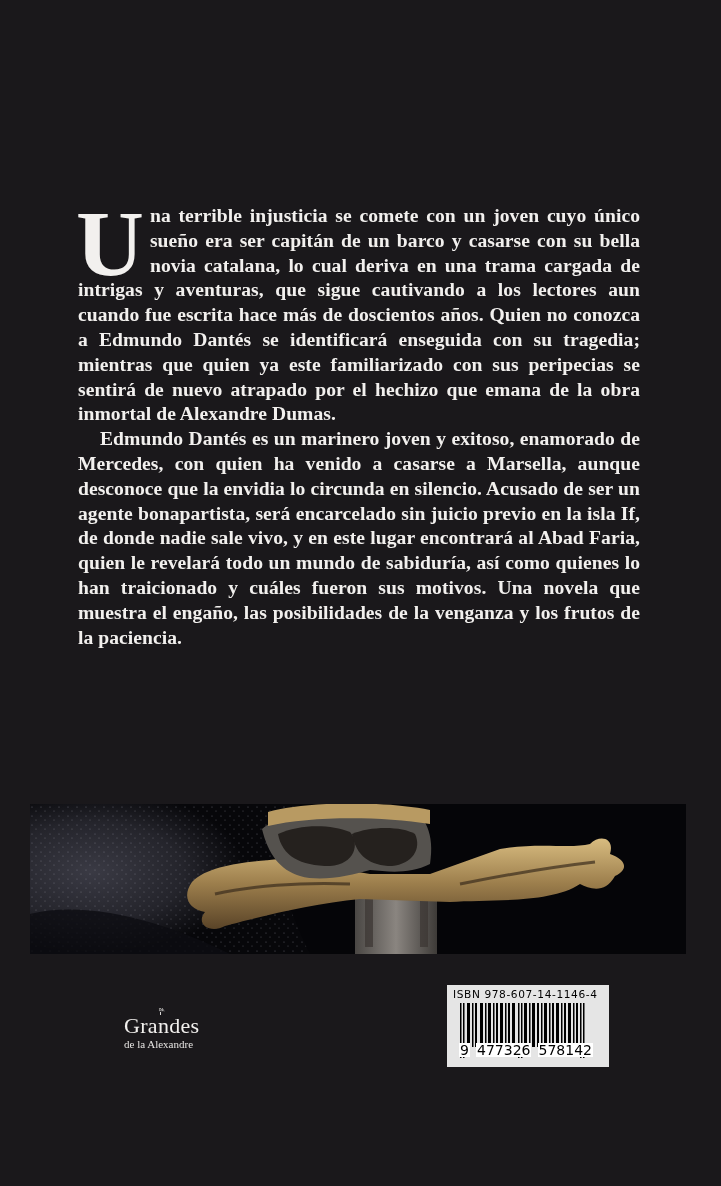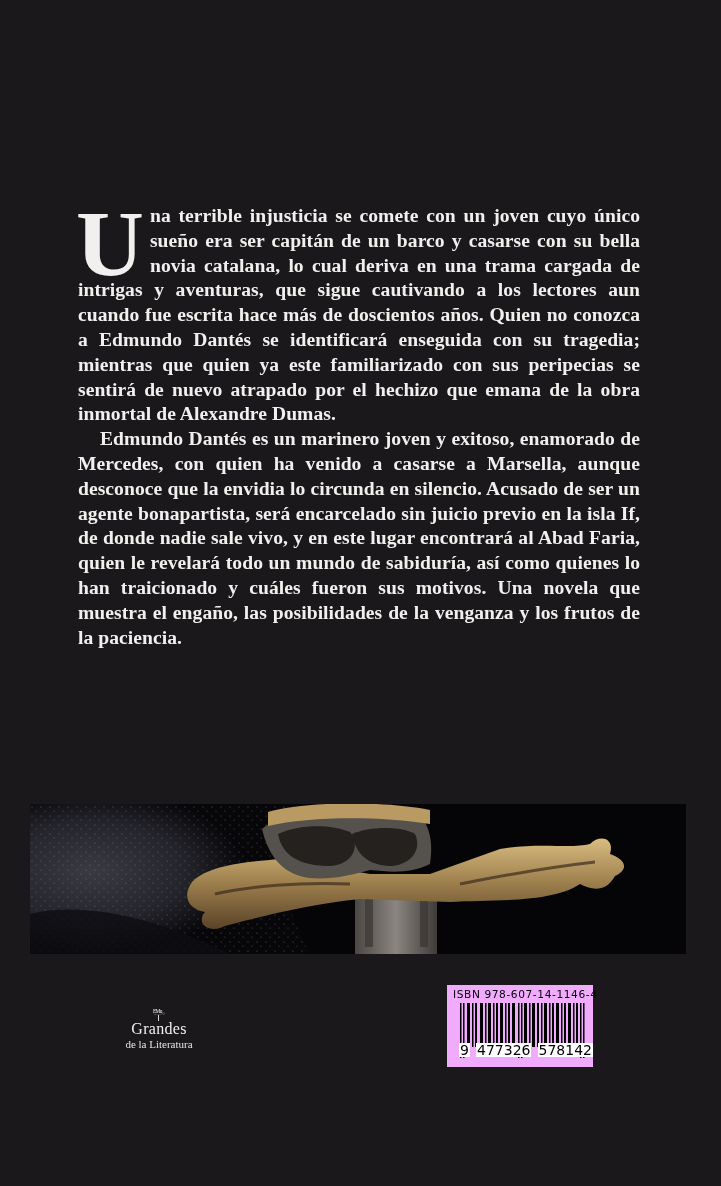--- a/index.html
+++ b/index.html
@@ -27,25 +27,25 @@
       background: #050508; overflow: hidden;
     }
     .photo svg { display: block; }
     .imprint {
       position: absolute; left: 124px; top: 1008px; height: 42px;
       display: flex; align-items: center; flex-direction: column;
     }
     .logo { width: 70px; height: 40px; }
     .divider { width: 1px; height: 32px; background: #d8d6d4; margin: 0 6px 0 4px; }
     .imprint-text { display: flex; flex-direction: column; line-height: 1; }
-    .imprint-title { font-size: 16px; color: #f2f0ee; font-weight: normal; letter-spacing: 0.3px; text-align: center; }
+    .imprint-title { font-size: 22px; color: #f2f0ee; font-weight: normal; letter-spacing: 0.3px; }
     .imprint-sub { font-size: 11px; color: #e6e4e2; margin-top: 2px; }
     .barcode {
-      position: absolute; left: 447px; top: 985px; width: 146px; height: 82px;
-      background: #f0abfc; box-sizing: border-box; padding: 3px 6px 0 6px;
+      position: absolute; left: 447px; top: 985px; width: 162px; height: 82px;
+      background: #e5e5e5; box-sizing: border-box; padding: 3px 6px 0 6px;
       font-family: "DejaVu Sans", "Liberation Sans", sans-serif; color: #000;
     }
     .isbn-label { font-size: 10.6px; letter-spacing: 0.6px; line-height: 13px; white-space: nowrap; }
     .bars { position: relative; height: 55px; margin-top: 2px; }
     .bars svg { position: absolute; left: 7px; top: 0; }
     .digits {
       position: absolute; left: 6px; bottom: 1px; width: 134px;
       font-size: 14px; line-height: 14px; display: flex; justify-content: space-between;
     }
     .digits span { background: #fff; padding: 0 1px; }
@@ -106,21 +106,21 @@
   </div>
 
   <div class="imprint">
     <svg class="logo" viewBox="0 0 70 40">
       <text x="2" y="28" font-family="Liberation Serif, serif" font-size="30" fill="#f2f0ee" letter-spacing="-4">EMu</text>
       <path d="M6 34 C20 40 40 40 52 32 C58 26 68 24 66 32 C64 38 56 36 54 30" stroke="#f2f0ee" stroke-width="1.3" fill="none"></path>
     </svg>
     <div class="divider"></div>
     <div class="imprint-text">
       <span class="imprint-title">Grandes</span>
-      <span class="imprint-sub">de la Literatura</span>
+      <span class="imprint-sub">de la Alexandre</span>
     </div>
   </div>
 
   <div class="barcode">
     <div class="isbn-label">ISBN 978-607-14-1146-4</div>
     <div class="bars">
       <svg width="126" height="55" viewBox="0 0 126 55">
         <g fill="#000">
           <rect x="0" y="0" width="1.5" height="55"></rect>
             <rect x="3" y="0" width="1.5" height="55"></rect>

